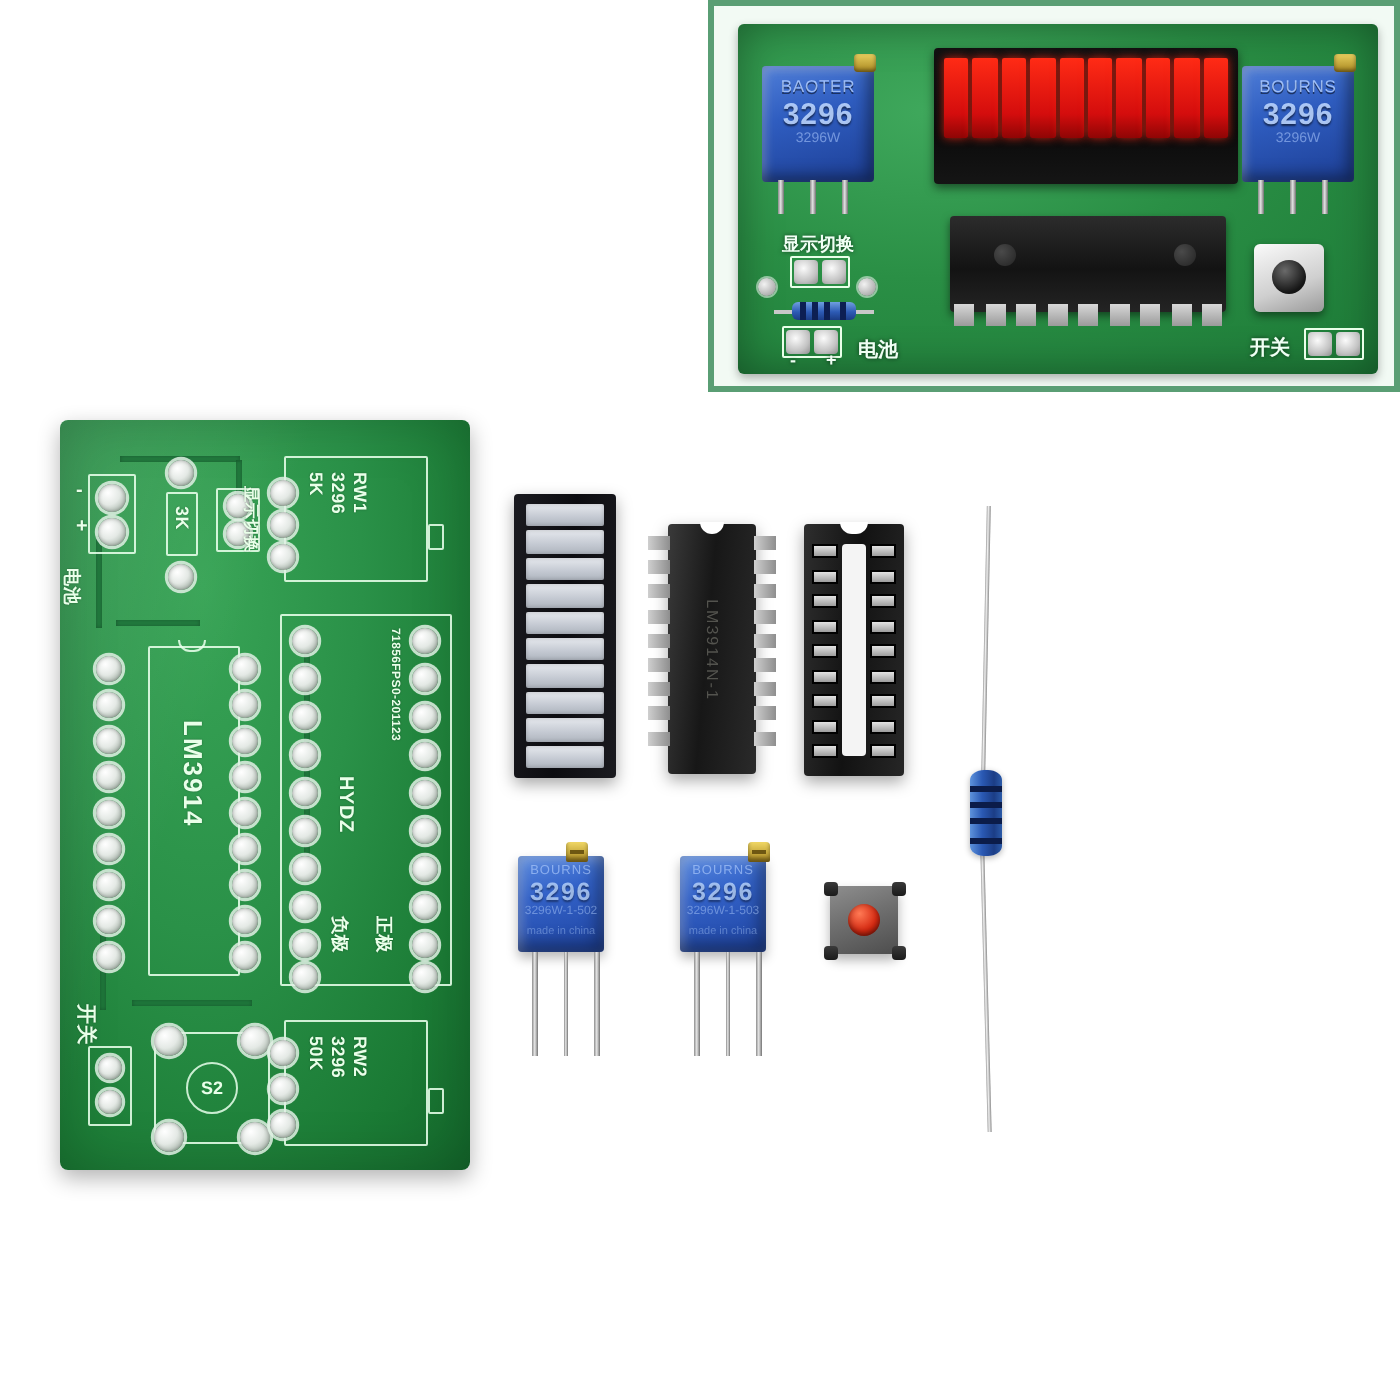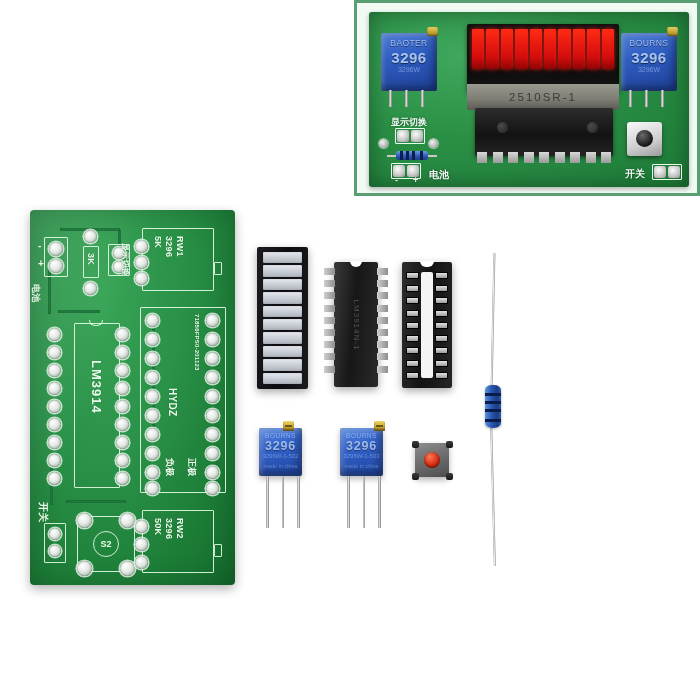--- a/index.html
+++ b/index.html
@@ -369,23 +369,20 @@
         <div class="seg"></div>
         <div class="seg"></div>
         <div class="seg"></div>
         <div class="seg"></div>
         <div class="seg"></div>
         <div class="seg"></div>
         <div class="seg"></div>
         <div class="seg"></div>
         <div class="seg"></div>
       </div>
-      <div id="ins-led-body">
-        <span>2510SR-1</span>
-      </div>
 
       <div id="ins-ic"></div>
       <div id="ins-ic-pins">
         <i></i>
           <i></i>
           <i></i>
           <i></i>
           <i></i>
           <i></i>
           <i></i>

